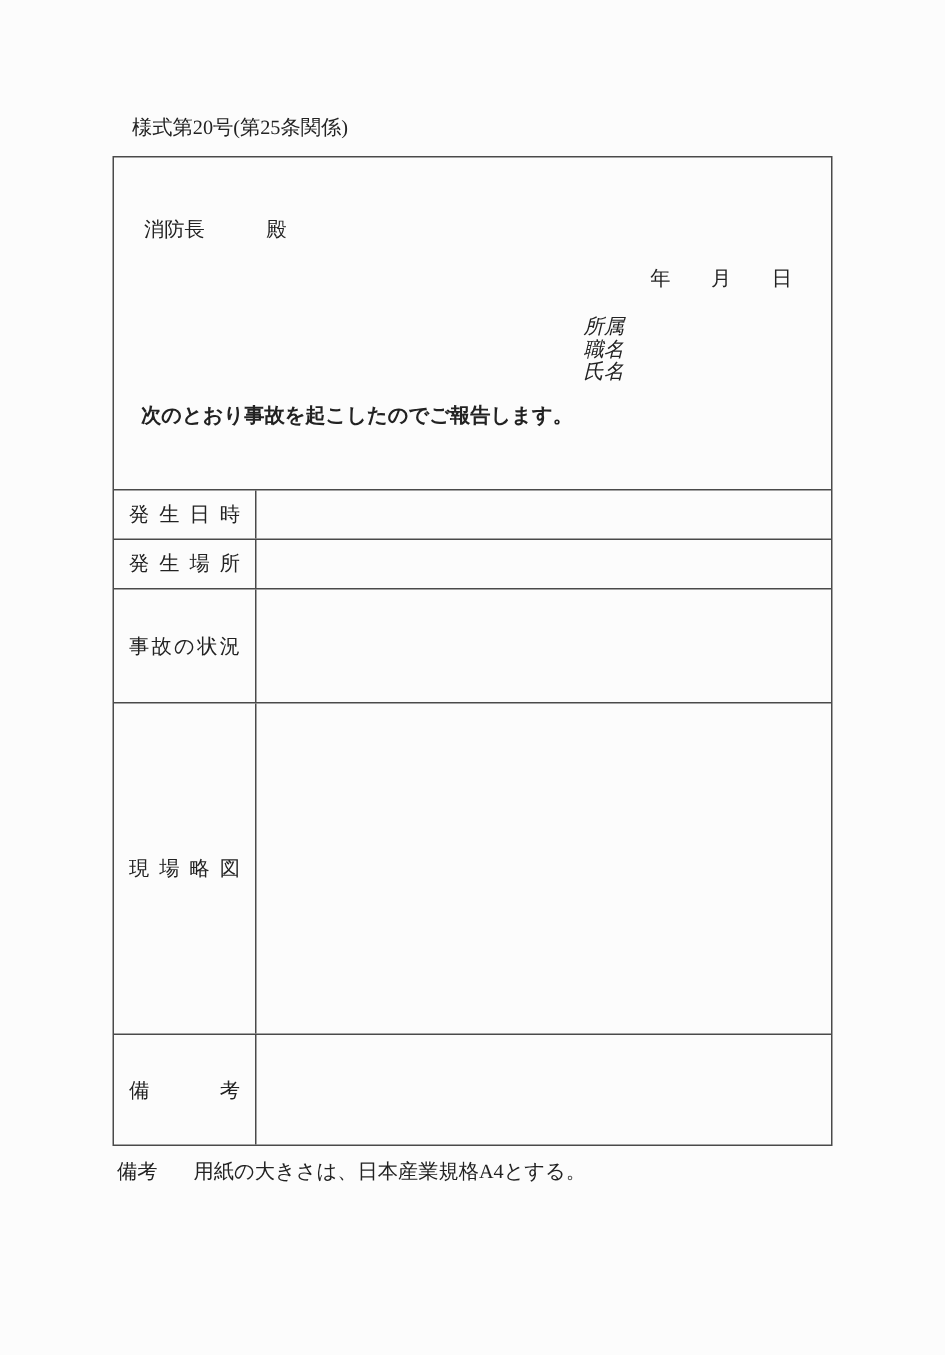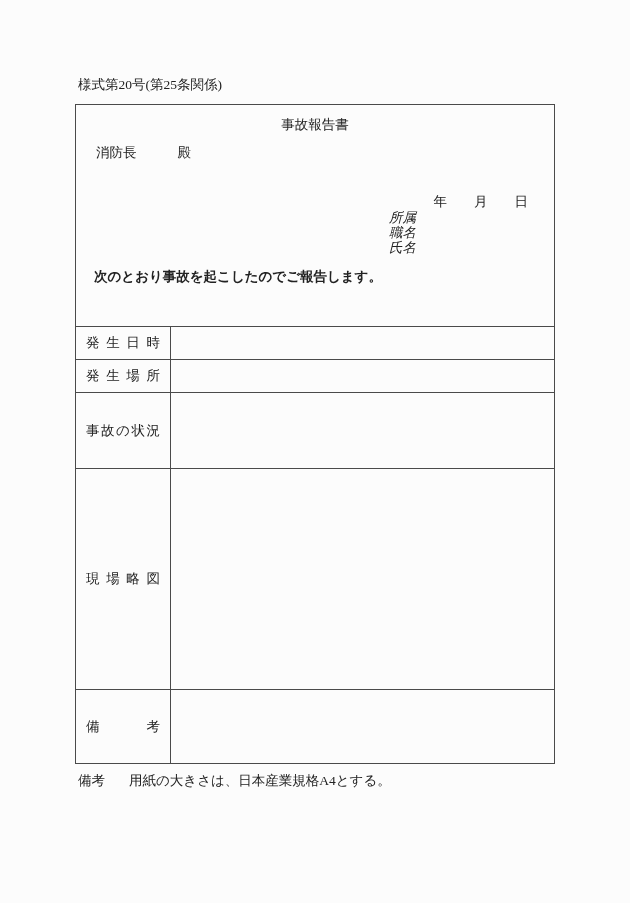--- a/index.html
+++ b/index.html
@@ -6,39 +6,39 @@
   body {
     width:630px; height:903px;
     background:#fcfcfc;
     font-family:"Liberation Serif","DejaVu Serif",serif;
     color:#222;
     font-size:13.5px;
     line-height:1;
   }
   .page { position:relative; width:630px; height:903px; overflow:hidden; }
 
-  .form-number { position:absolute; left:78px; top:78px;text-align:center; }
+  .form-number { position:absolute; left:88px; top:78px;text-align:center; }
 
   .report-table {
     position:absolute; left:75px; top:104px; width:480px;
     border:1px solid #4a4a4a;
     box-sizing:border-box;
     display:flex; flex-direction:column;
     background:transparent;
   }
 
   
   .t-header {
     position:relative; height:222px;
     border-bottom:1px solid #4a4a4a; box-sizing:border-box;
   }
   .report-title { position:absolute; left:0; right:0; top:13px; text-align:center; }
   .recipient-line { position:absolute; left:20px; top:41px; }
   .honorific { margin-left:41px; }
-  .date-line { position:absolute; right:0; top:74px; padding-right:26px;margin-top:16px; }
+  .date-line { position:absolute; right:0; top:74px; padding-right:26px; }
   .signature-block { position:absolute; left:313px; top:105px; }
   .signature-block .sig-row { line-height:15px;font-style:italic; }
   .body-statement { position:absolute; left:18px; top:165px;font-weight:bold; }
 
   
   .t-row { display:flex; border-bottom:1px solid #4a4a4a; box-sizing:border-box; }
   .t-row.last { border-bottom:none; }
   .row-h1 { height:33px; }
   .row-h2 { height:33px; }
   .row-h3 { height:76px; }
@@ -61,21 +61,20 @@
 </head>
 <body>
 
 <div class="page">
 
   <div class="form-number">様式第20号(第25条関係)</div>
 
   <div class="report-table">
 
     <div class="t-header">
-      <div class="report-title">事故報告書</div>
       <div class="recipient-line">
         <span>消防長</span><span class="honorific">殿</span>
       </div>
       <div class="date-line">年　　月　　日</div>
       <div class="signature-block">
         <div class="sig-row">所属</div>
         <div class="sig-row">職名</div>
         <div class="sig-row">氏名</div>
       </div>
       <div class="body-statement">次のとおり事故を起こしたのでご報告します。</div>

